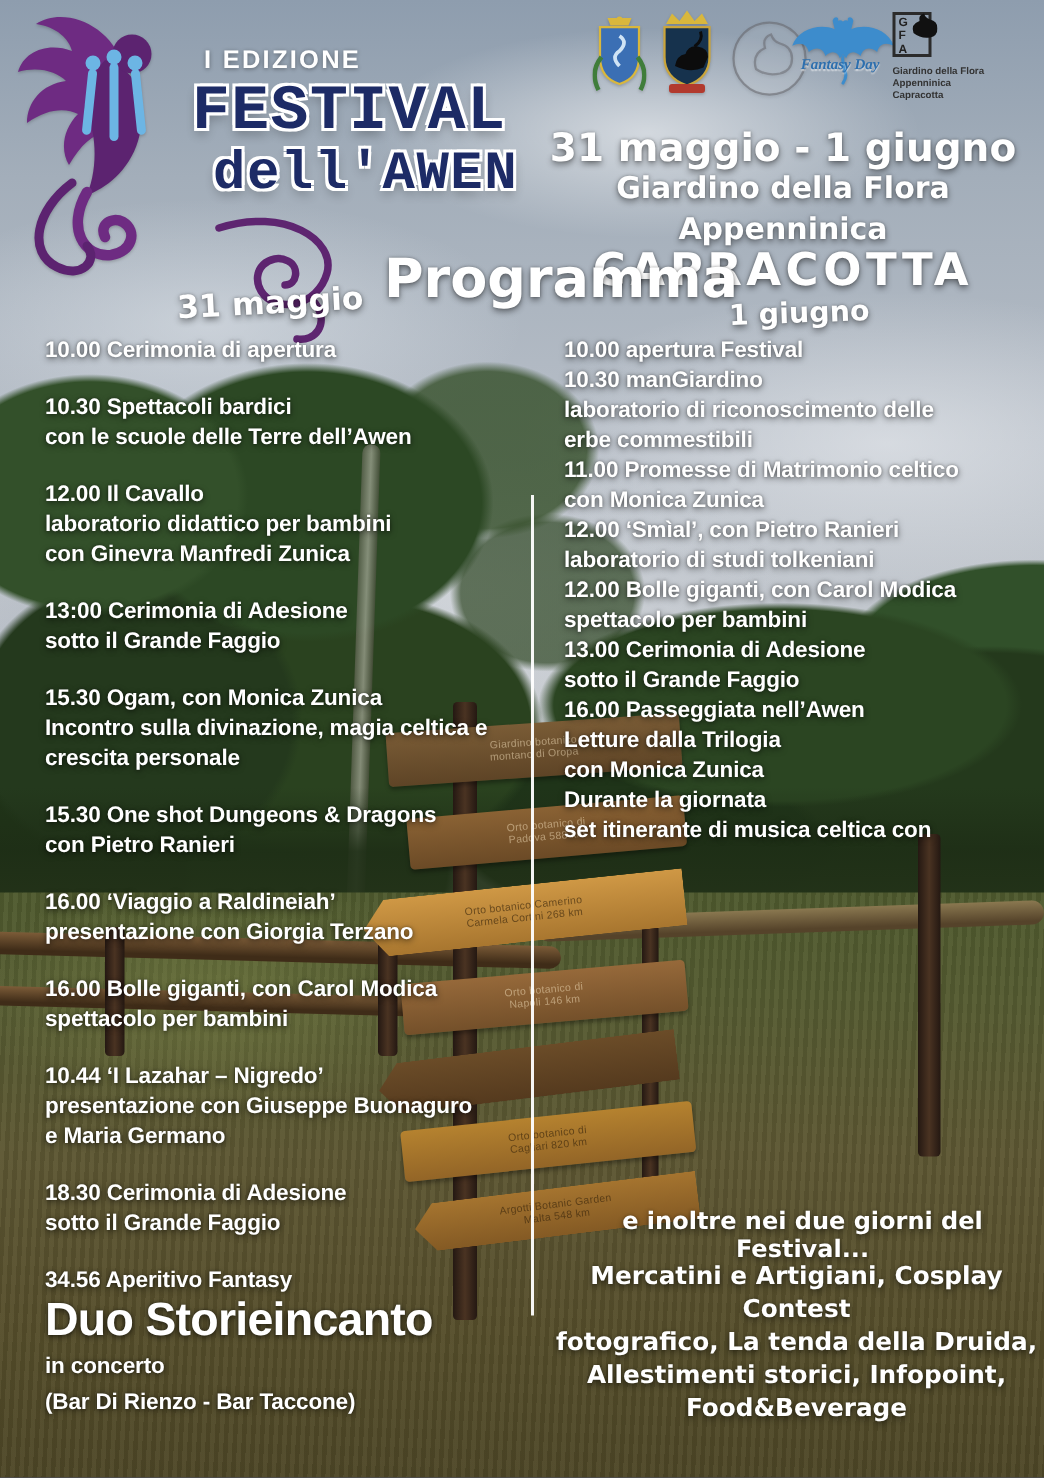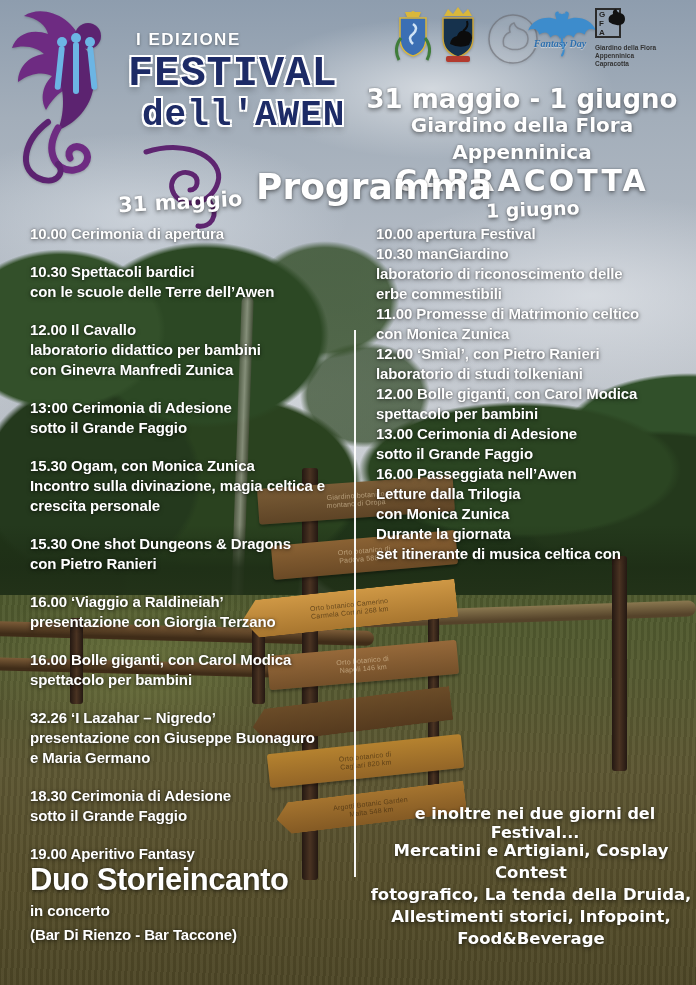--- a/index.html
+++ b/index.html
@@ -208,26 +208,26 @@
 sotto il Grande Faggio</div>
     <div class="evt">15.30 Ogam, con Monica Zunica
 Incontro sulla divinazione, magia celtica e
 crescita personale</div>
     <div class="evt">15.30 One shot Dungeons &amp; Dragons
 con Pietro Ranieri</div>
     <div class="evt">16.00 ‘Viaggio a Raldineiah’
 presentazione con Giorgia Terzano</div>
     <div class="evt">16.00 Bolle giganti, con Carol Modica
 spettacolo per bambini</div>
-    <div class="evt">32.26 ‘I Lazahar – Nigredo’
+    <div class="evt">10.44 ‘I Lazahar – Nigredo’
 presentazione con Giuseppe Buonaguro
 e Maria Germano</div>
     <div class="evt">18.30 Cerimonia di Adesione
 sotto il Grande Faggio</div>
-    <div class="evt">19.00 Aperitivo Fantasy</div>
+    <div class="evt">34.56 Aperitivo Fantasy</div>
     <div class="big-name mt-n19">Duo Storieincanto</div>
     <div class="evt mt-n14">in concerto</div>
     <div class="evt mt-n14">(Bar Di Rienzo - Bar Taccone)</div>
   </div>
 
   <div class="abs col col-right">
     <div class="evt">10.00 apertura Festival</div>
     <div class="evt">10.30 manGiardino
 laboratorio di riconoscimento delle
 erbe commestibili</div>

